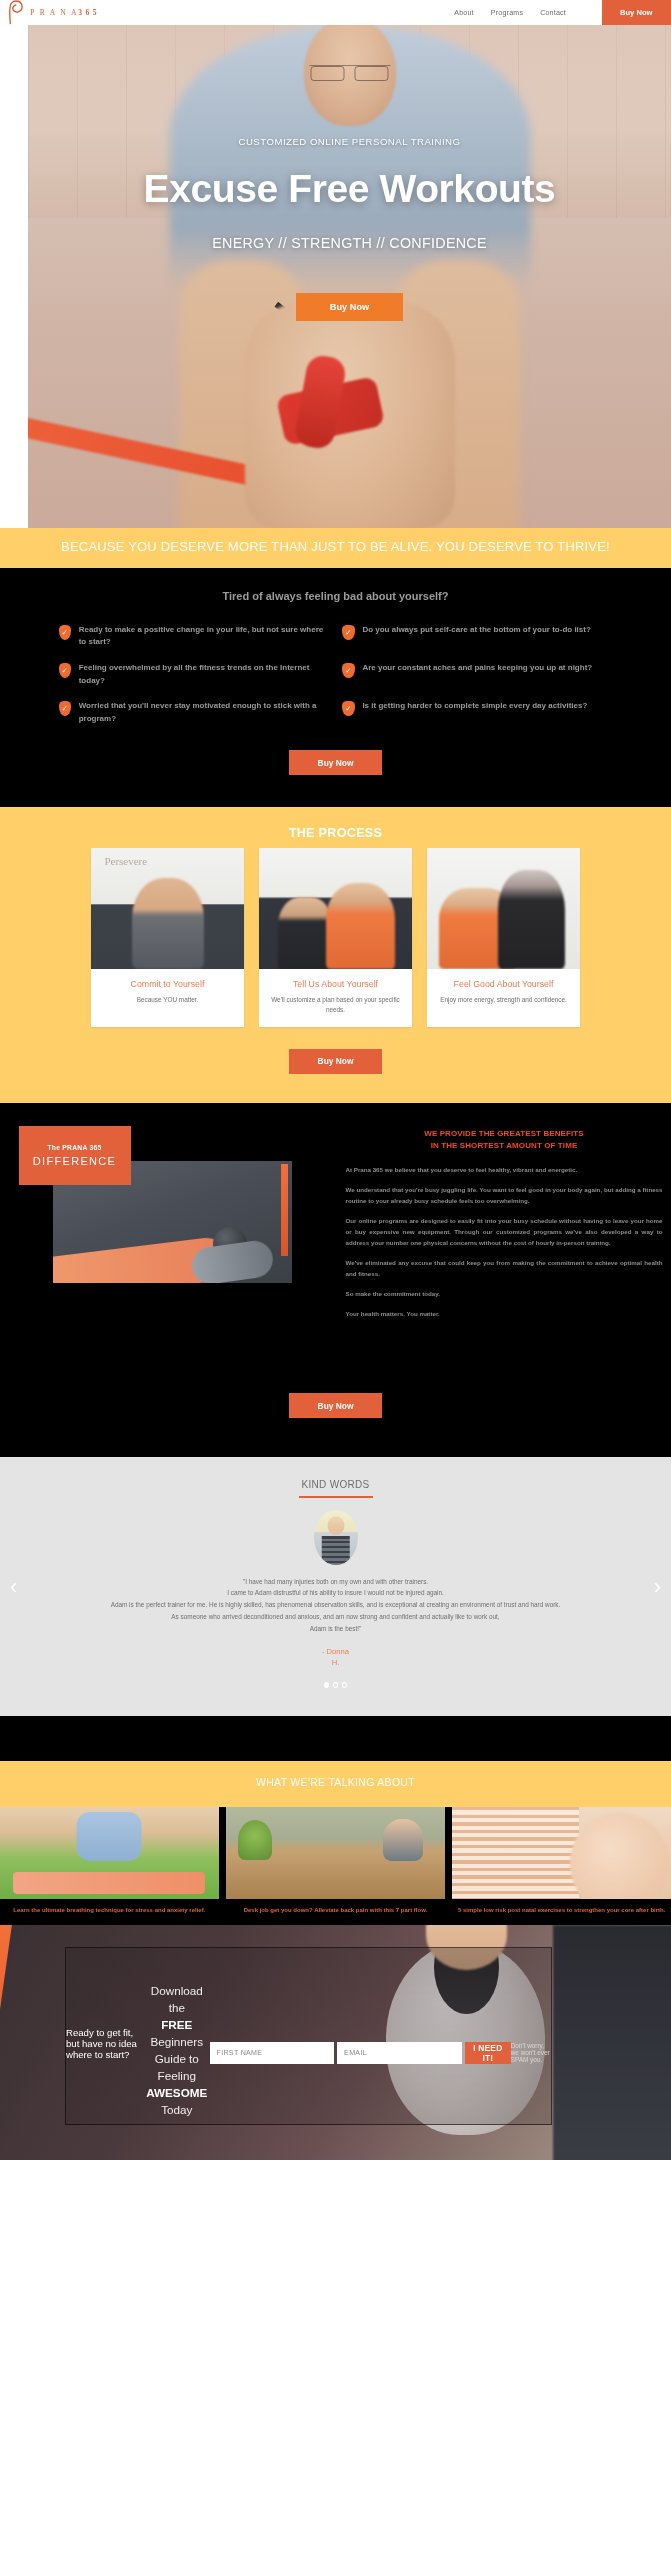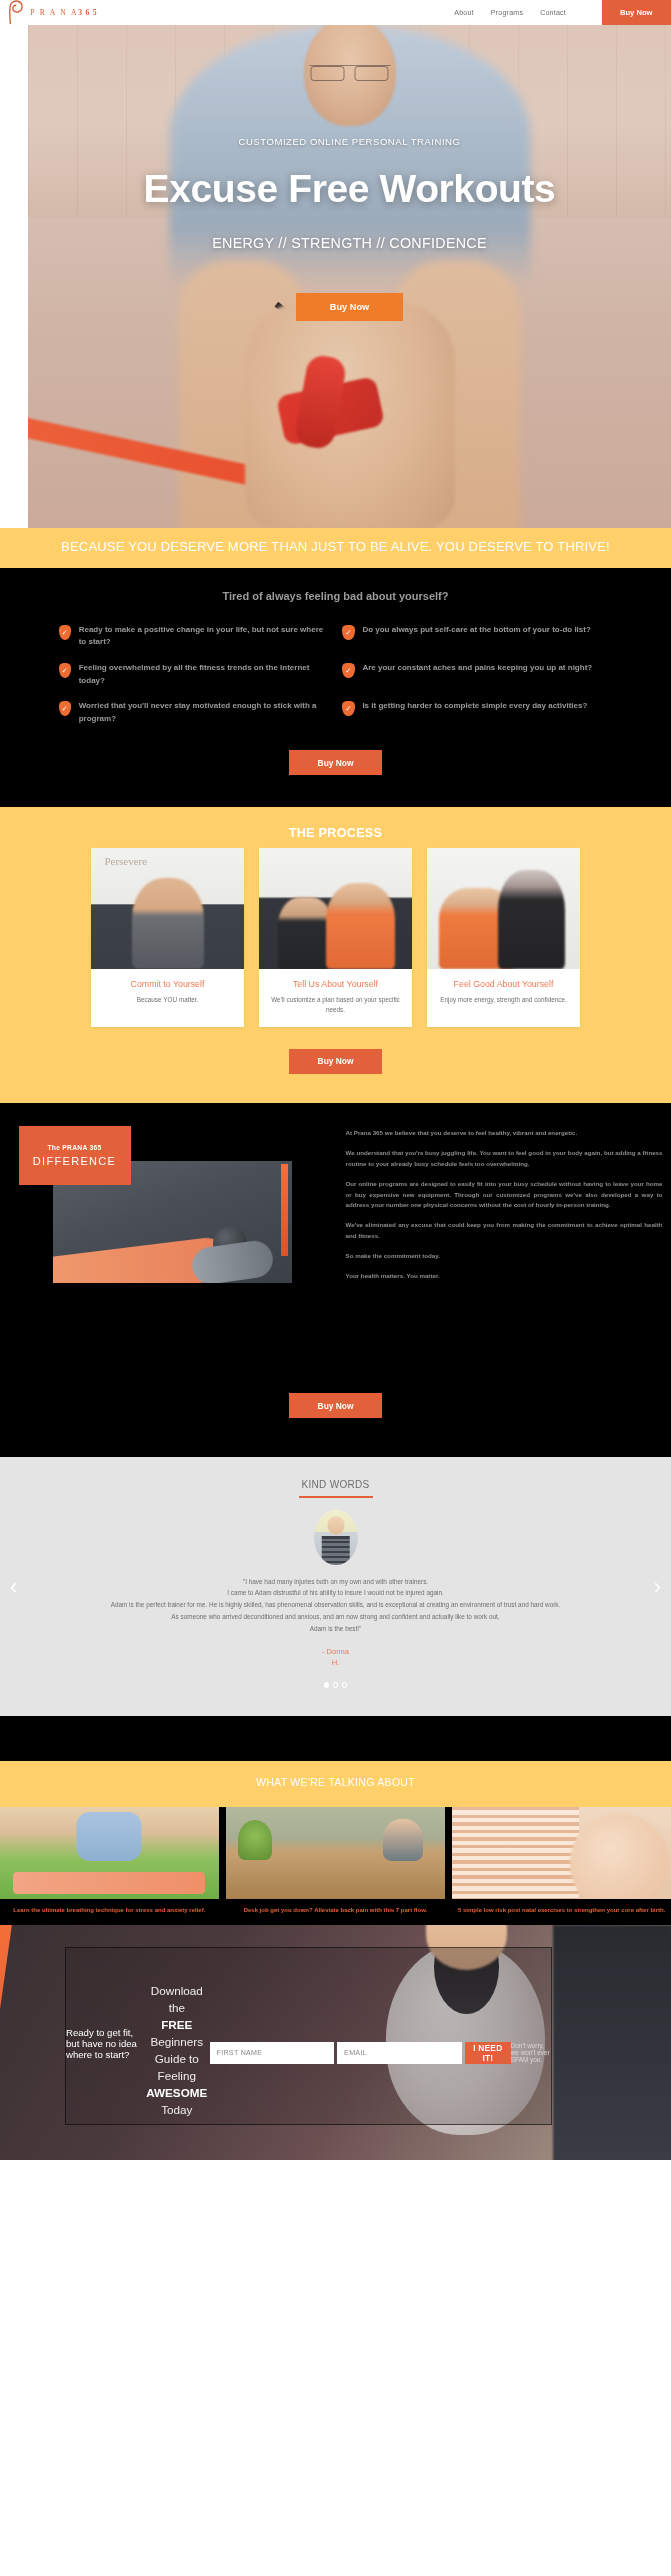--- a/index.html
+++ b/index.html
@@ -490,20 +490,24 @@
         <div class="diff-badge">
           <span class="t1">The PRANA 365</span>
           <span class="t2">DIFFERENCE</span>
         </div>
         <div class="diff-photo">
           <div class="diff-kb"></div>
           <div class="diff-strap"></div>
         </div>
       </div>
       <div class="diff-right">
+        <div class="diff-h">
+          <span>WE PROVIDE THE GREATEST BENEFITS</span><br>
+          <span>IN THE SHORTEST AMOUNT OF TIME</span>
+        </div>
         <p class="diff-p">At Prana 365 we believe that you deserve to feel healthy, vibrant and energetic.</p>
         <p class="diff-p">We understand that you're busy juggling life.  You want to feel good in your body again, but adding a fitness routine to your already busy schedule feels too overwhelming.</p>
         <p class="diff-p">Our online programs are designed to easily fit into your busy schedule without having to leave your home or buy  expensive new equipment.  Through our customized programs we've also developed a way to address your number one physical concerns without the cost of hourly in-person training.</p>
         <p class="diff-p">We've eliminated any excuse that could keep you from making the commitment to achieve optimal health and fitness.</p>
         <p class="diff-p">So make the commitment today.</p>
         <p class="diff-p">Your health matters.  You matter.</p>
       </div>
     </div>
     <div class="btn-wrap">
       <button class="btn-buy">Buy Now</button>

